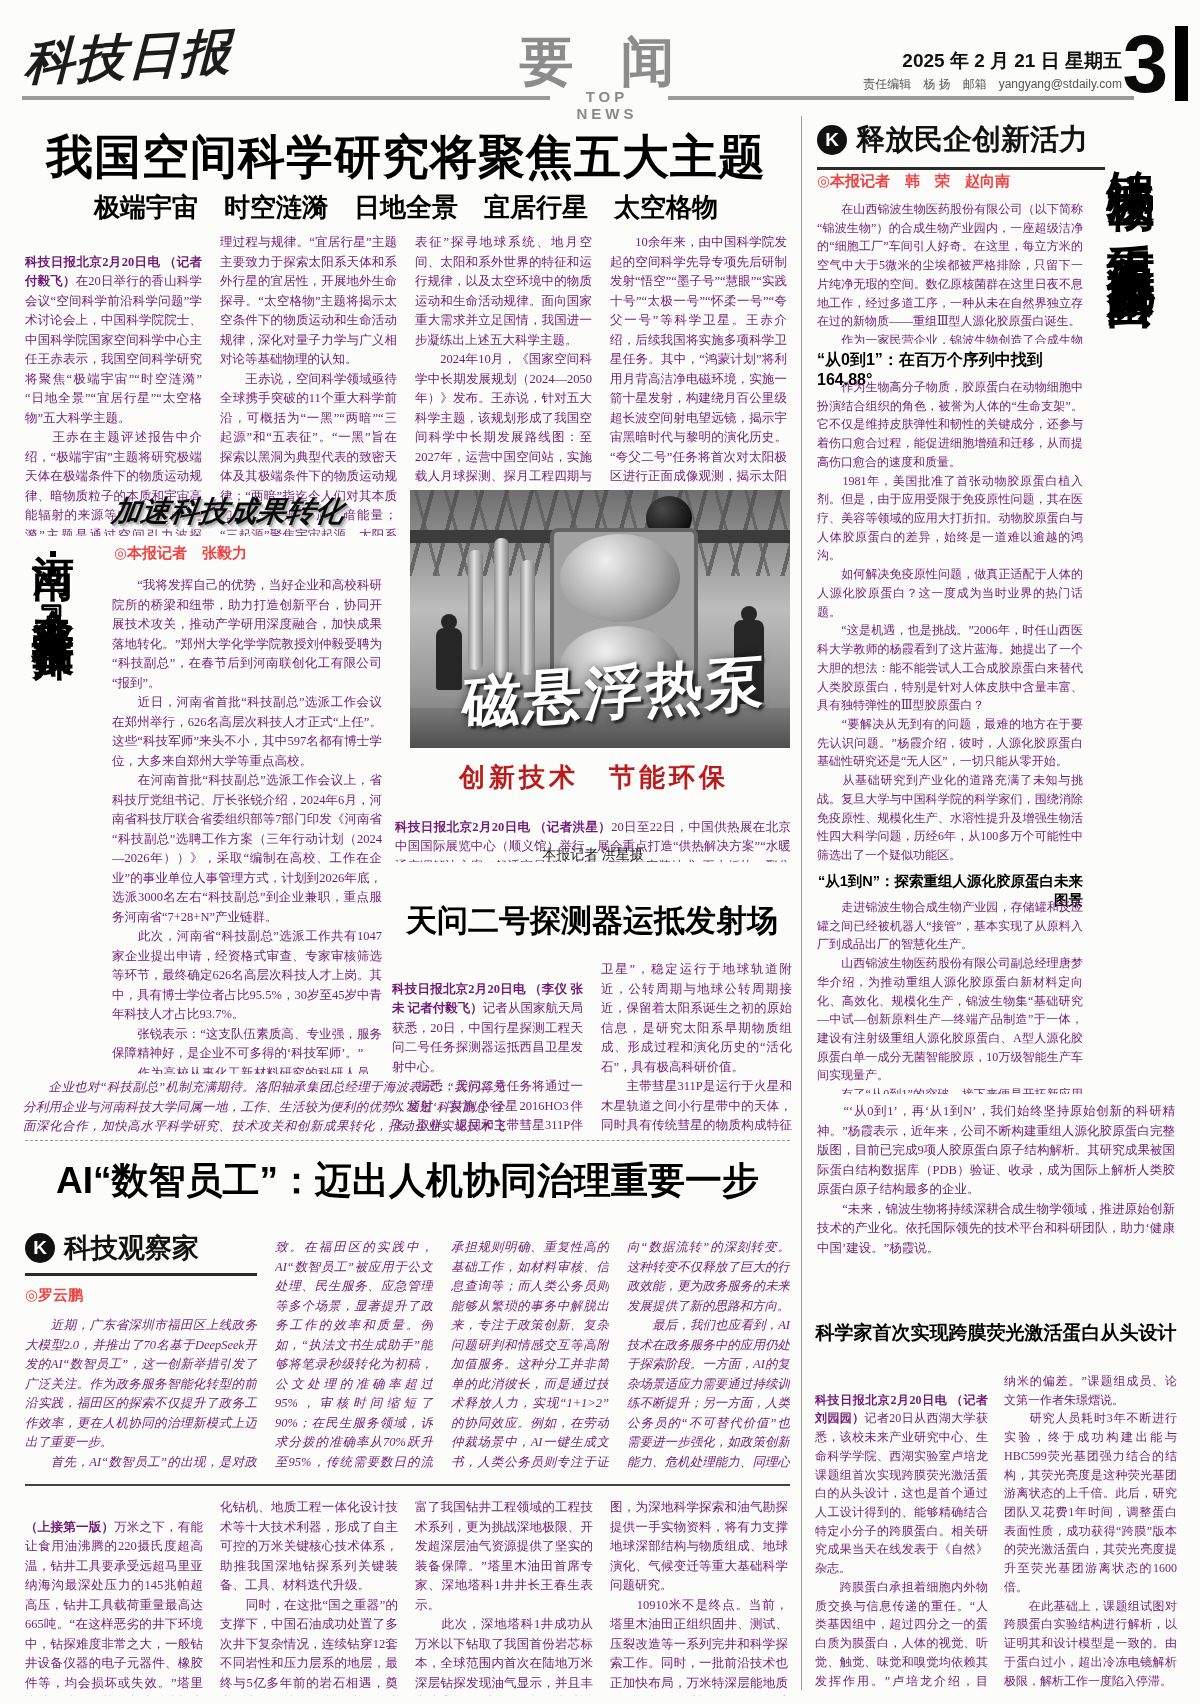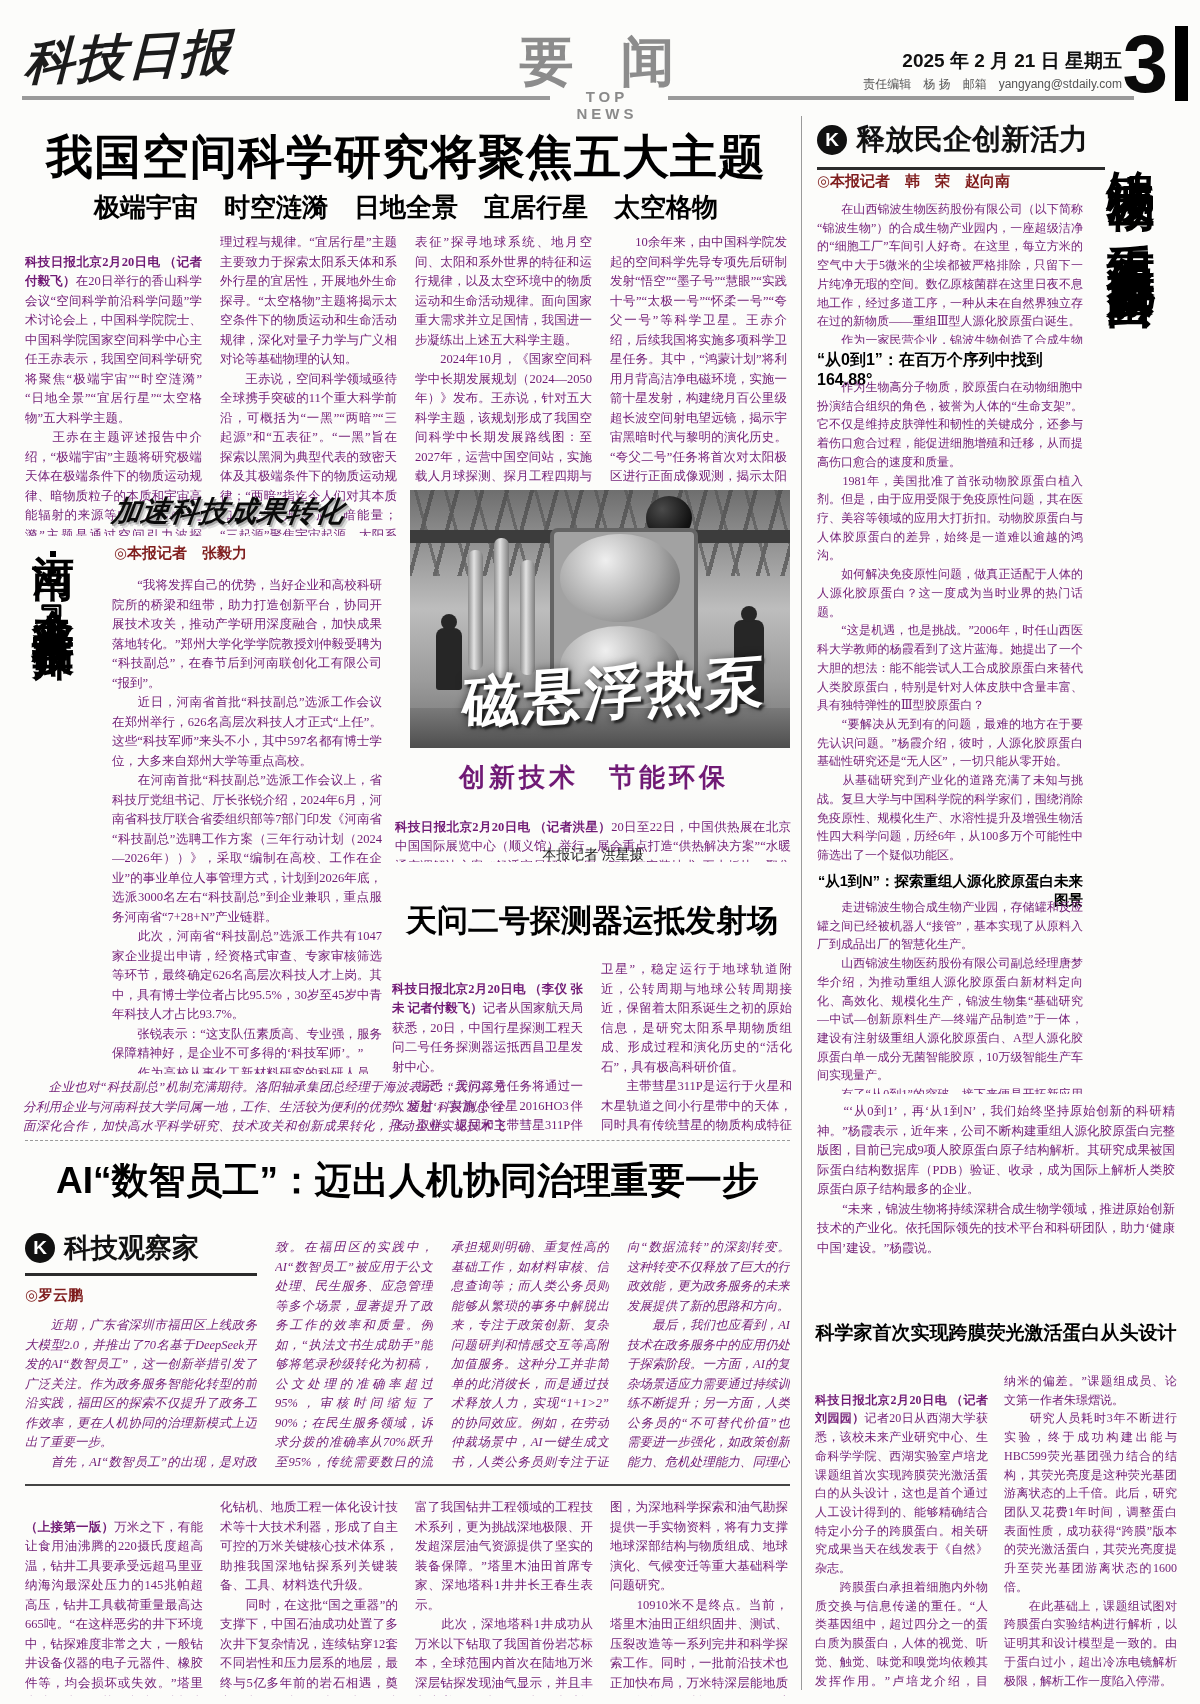--- a/index.html
+++ b/index.html
@@ -23,31 +23,31 @@
   .vrule{width:1px;background:#9a9a9a;}
   
   .h-lead{font-size:47px;font-weight:900;letter-spacing:1px;color:#000;}
   .h-sub{font-size:26px;font-weight:bold;color:#000;}
   .h-mid{font-size:31px;font-weight:900;color:#000;}
   .h-ai{font-size:37px;font-weight:900;color:#000;}
   .h-sci{font-size:19px;font-weight:900;color:#000;}
   .vertline{writing-mode:vertical-rl;font-weight:900;color:#000;}
   .banner{display:inline-block;font-size:29px;font-weight:900;font-style:italic;transform:skewX(-8deg);
           text-shadow:2px 2px 0 #aaa,4px 4px 0 #ddd;color:#0a0a0a;}
-  .byline{font-size:15px;font-weight:bold;color:#7f1d1d;}
+  .byline{font-size:15px;font-weight:bold;color:#ef4444;}
   .subhd{font-weight:900;color:#000;}
   .kicon{display:inline-flex;width:30px;height:30px;border-radius:50%;background:#111;color:#fff;
          align-items:center;justify-content:center;font-weight:900;font-size:19px;flex:0 0 30px;
          font-family:"Liberation Sans","DejaVu Sans",sans-serif;}
   .sechdr{display:flex;align-items:center;gap:9px;border-bottom:3px solid #2b2b2b;padding-bottom:7px;
           font-size:27px;font-weight:900;color:#111;}
   .credit{text-align:center;font-size:14px;}
   .dotrule{border-top:1px dashed #999;}
   .solidrule{background:#444;height:2px;}
-  .capt-title{font-size:26px;font-weight:800;color:#701a75;letter-spacing:4px;}
+  .capt-title{font-size:26px;font-weight:800;color:#b91c1c;letter-spacing:4px;}
   
   .photo{background:linear-gradient(180deg,#6e6e6e 0%,#8a8a8a 16%,#bdbdbd 46%,#9b9b9b 74%,#6f6f6f 100%);overflow:hidden;}
   .truss{position:absolute;left:0;top:0;width:100%;height:86px;opacity:.65;
          background:repeating-linear-gradient(105deg,transparent 0 20px,#474747 20px 24px),
                     repeating-linear-gradient(75deg,transparent 0 26px,#565656 26px 29px);}
   .beam{position:absolute;left:0;top:40px;width:100%;height:13px;background:#3c3c3c;}
   .darkball{position:absolute;width:46px;height:44px;border-radius:50%;background:radial-gradient(circle at 35% 30%,#4a4a4a,#101010 70%);}
   .frame{position:absolute;background:#a2a2a2;border:4px solid #646464;border-radius:8px;}
   .sphere{position:absolute;border-radius:50%;background:radial-gradient(circle at 38% 30%,#efefef,#a8a8a8 55%,#585858 100%);}
   .pipe{position:absolute;width:15px;background:linear-gradient(90deg,#8d8d8d,#e2e2e2 40%,#7d7d7d);border-radius:7px;}

